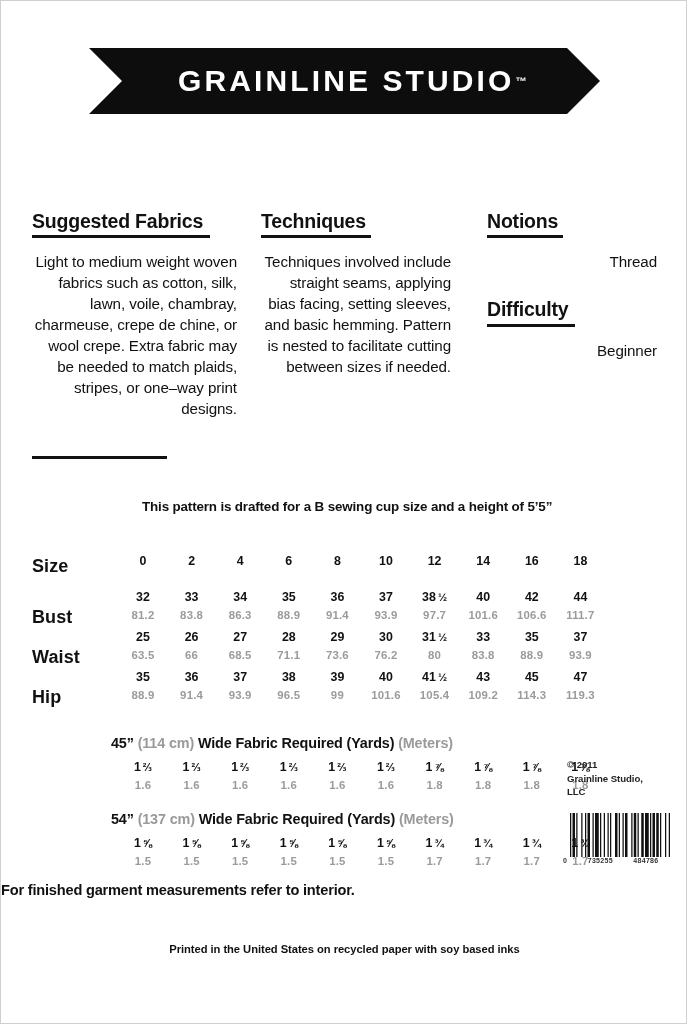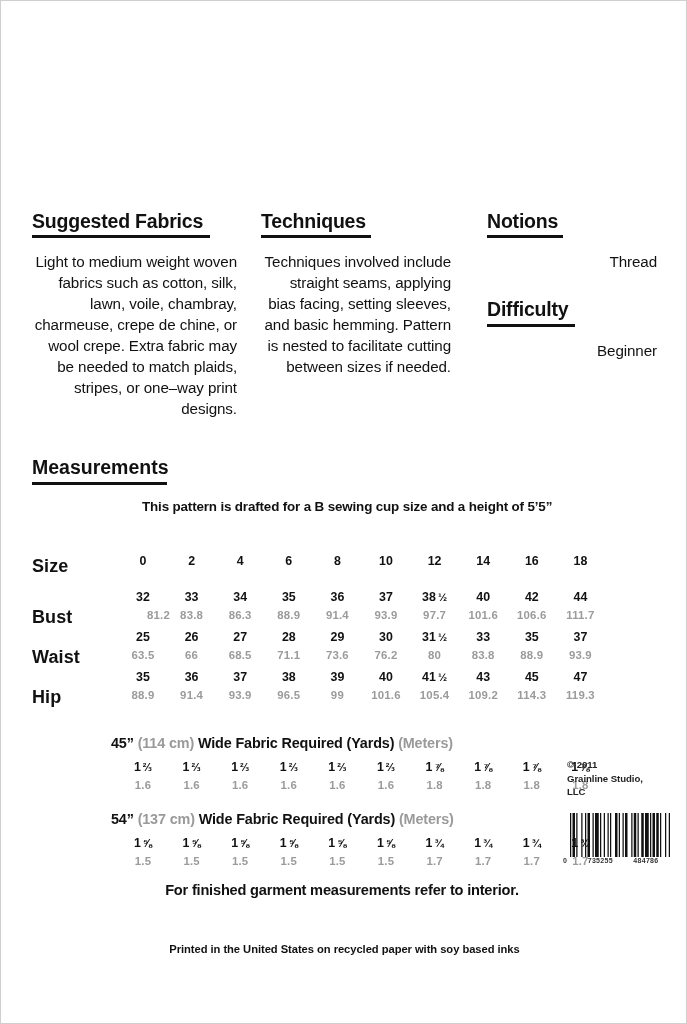--- a/index.html
+++ b/index.html
@@ -209,40 +209,48 @@
     display: flex;
     justify-content: space-between;
     letter-spacing: 0.3px;
   }
 
   
   .finished {
     position: absolute;
     left: 0; top: 881px;
     width: 682px;
-    text-align: center;
     font-size: 14.6px;
     font-weight: 700;
     letter-spacing: -0.2px;
   }
   .printed {
     position: absolute;
     left: 0; top: 942px;
     width: 687px;
     text-align: center;
     font-size: 11.2px;
     font-weight: 700;
     letter-spacing: -0.05px;
   }
 </style>
 </head>
 <body>
 
 <div class="page">
 
+  <div class="banner-wrap">
+    <svg class="banner-svg" viewBox="0 0 511 66" preserveAspectRatio="none">
+      <polygon points="0,0 478,0 511,33 478,66 0,66 33,33" fill="#0d0d0d"></polygon>
+    </svg>
+    <div class="banner-text">
+      <span>GRAINLINE STUDIO</span>
+        <span class="tm">™</span>
+    </div>
+  </div>
 
   <div class="cols">
 
     <div class="col col-fabrics">
       <div class="head">Suggested Fabrics</div>
       <div class="rule rule-fabrics"></div>
       <div class="body-text">Light to medium weight woven fabrics such as cotton, silk, lawn, voile, chambray, charmeuse, crepe de chine, or wool crepe. Extra fabric may be needed to match plaids, stripes, or one–way print designs.</div>
     </div>
 
     <div class="col col-tech">
@@ -256,21 +264,20 @@
       <div class="rule rule-notions"></div>
       <div class="body-text">Thread</div>
       <div class="spacer-notions"></div>
       <div class="head">Difficulty</div>
       <div class="rule rule-diff"></div>
       <div class="body-text">Beginner</div>
     </div>
   </div>
 
   <div class="meas">
-    <div class="meas-head">Measurements</div>
     <div class="rule rule-meas"></div>
     <div class="meas-intro">This pattern is drafted for a B sewing cup size and a height of 5’5”</div>
   </div>
 
   <div class="tbl" id="table-root">
       <div class="row" style="position: absolute; top: 0px; height: 18px; width: 625px;">
         <div class="row-label" style="top: 2px;">Size</div>
         <div class="cells" style="top: 0px;">
           <div class="cell" style="left: 0px;">0</div>
           <div class="cell" style="left: 48.6px;">2</div>
@@ -292,21 +299,21 @@
           <div class="cell" style="left: 97.2px;">34</div>
           <div class="cell" style="left: 145.8px;">35</div>
           <div class="cell" style="left: 194.4px;">36</div>
           <div class="cell" style="left: 243px;">37</div>
           <div class="cell" style="left: 291.6px;"><span>38</span><span class="frac">½</span></div>
           <div class="cell" style="left: 340.2px;">40</div>
           <div class="cell" style="left: 388.8px;">42</div>
           <div class="cell" style="left: 437.4px;">44</div>
         </div>
         <div class="cells" style="top: 19px;">
-          <div class="cell cm" style="left: 0px; text-align: right;">81.2</div>
+          <div class="cell cm" style="left: 0px;">81.2</div>
           <div class="cell cm" style="left: 48.6px;">83.8</div>
           <div class="cell cm" style="left: 97.2px;">86.3</div>
           <div class="cell cm" style="left: 145.8px;">88.9</div>
           <div class="cell cm" style="left: 194.4px;">91.4</div>
           <div class="cell cm" style="left: 243px;">93.9</div>
           <div class="cell cm" style="left: 291.6px;">97.7</div>
           <div class="cell cm" style="left: 340.2px;">101.6</div>
           <div class="cell cm" style="left: 388.8px;">106.6</div>
           <div class="cell cm" style="left: 437.4px;">111.7</div>
         </div>

